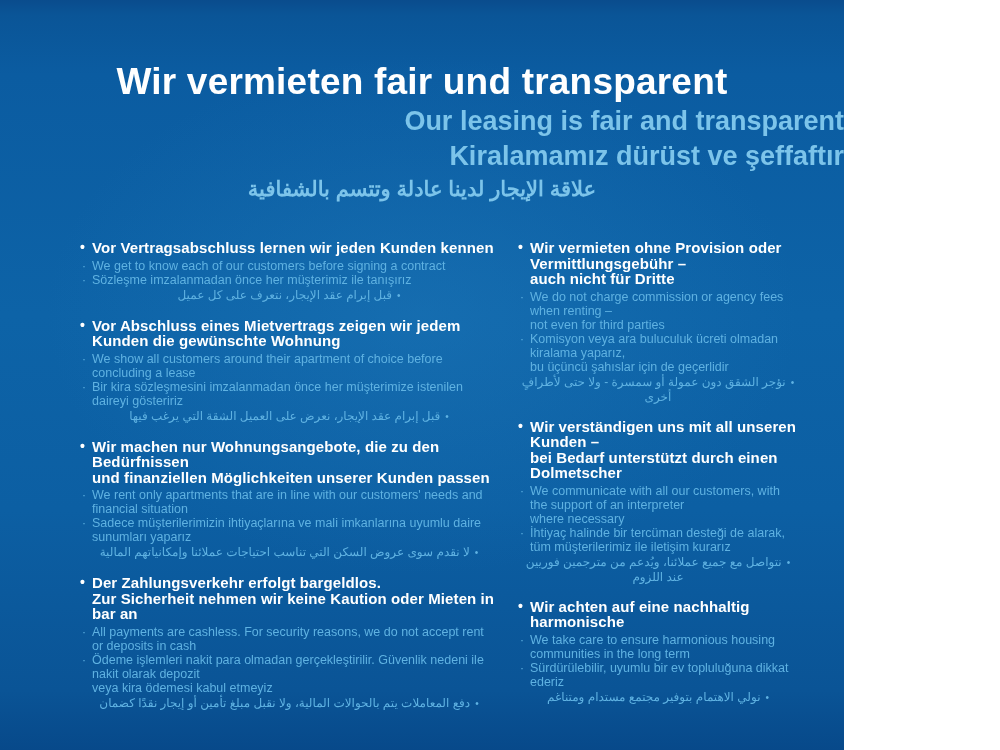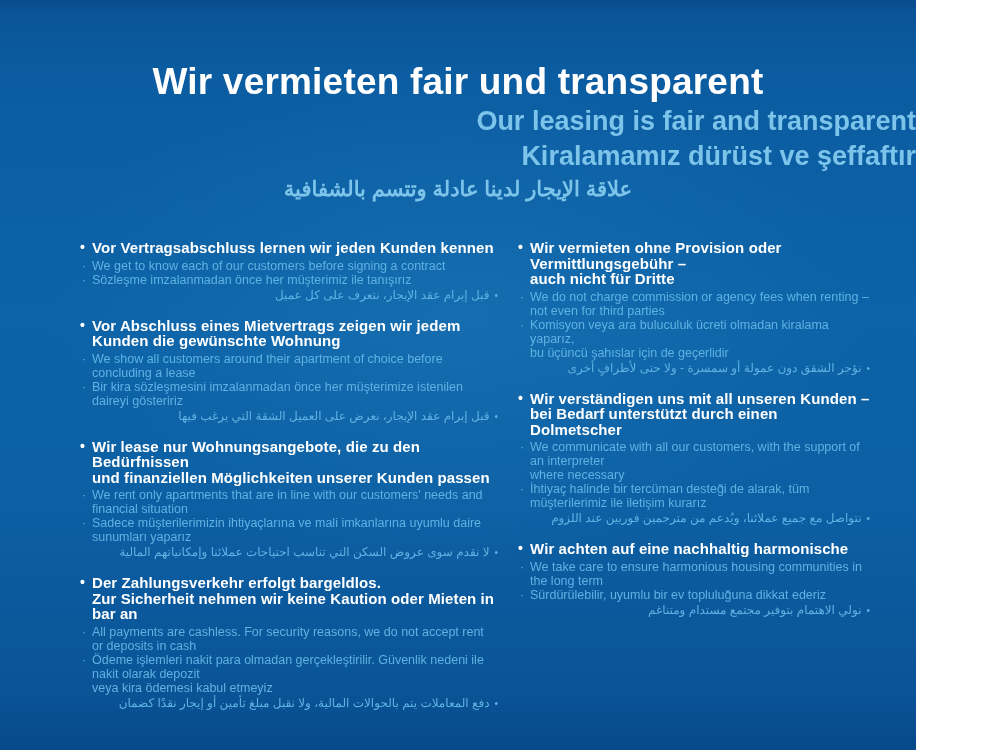--- a/index.html
+++ b/index.html
@@ -2,21 +2,21 @@
 <html><head>
 <meta charset="utf-8">
 <style>
   html,body{margin:0;padding:0;}
   body{
     width:1000px;height:750px;overflow:hidden;
     font-family:"Liberation Sans",sans-serif;
     -webkit-font-smoothing:antialiased;
   }
   .poster{
-    position:relative;width:916px;height:750px;
+    position:relative;width:844px;height:750px;
     background:
       radial-gradient(ellipse 62% 48% at 50% 42%, rgba(35,125,190,0.38) 0%, rgba(35,125,190,0.0) 72%),
       linear-gradient(180deg,#0a4c8d 0%, #0a5597 2%, #0b5ca1 10%, #0d63a7 42%, #0c5fa3 68%, #0a5496 92%, #07498a 100%);
   }
   
   .hdr{ text-align:center; padding-top:60px; }
   .title{ color:#ffffff; font-size:37px; font-weight:700; line-height:44px; letter-spacing:.2px; }
   .sub{ color:#7cc4ea; font-weight:700; }
   .sub-lat{ font-size:27px; line-height:35px;text-align:right; }
   .sub-ar{ font-size:21px; line-height:30px; direction:rtl; }
@@ -24,21 +24,21 @@
   
   .cols{
     display:grid; grid-template-columns:418px 1fr; gap:0 20px;
     padding:0 46px 0 80px; margin-top:36px;
   }
   .block{ margin-bottom:15px; }
   .line{ position:relative; padding-left:12px; }
   .de{ color:#ffffff; font-size:15px; font-weight:700; line-height:15.5px; letter-spacing:.1px; }
   .de + .sec{ margin-top:3px; }
   .sec{ color:#5fb2e2; font-size:12.5px; font-weight:400; line-height:14px; }
-  .ar{ color:#5fb2e2; font-size:12px; line-height:14px; direction:rtl; text-align:right; padding-left:0; padding-right:0; margin-top:1px; }
+  .ar{ color:#5fb2e2; font-size:12px; line-height:14px; direction:rtl; text-align:center; padding-left:0; padding-right:0; margin-top:1px; }
   .bu{ position:absolute; left:0; top:0; }
   .de .bu{ font-size:14px; }
   .sec .bu{ left:2px; font-size:12px; }
   .ar .bu{ position:static; margin-left:5px; font-size:10px; }
 </style>
 </head>
 <body>
 
 <div class="poster">
 
@@ -62,21 +62,21 @@
 
       <div class="block">
         <div class="line de"><span class="bu">•</span><span>Vor Abschluss eines Mietvertrags zeigen wir jedem</span></div>
         <div class="line de"><span>Kunden die gewünschte Wohnung</span></div>
         <div class="line sec"><span class="bu">·</span><span>We show all customers around their apartment of choice before concluding a lease</span></div>
         <div class="line sec"><span class="bu">·</span><span>Bir kira sözleşmesini imzalanmadan önce her müşterimize istenilen daireyi gösteririz</span></div>
         <div class="line sec ar"><span class="bu">•</span><span>قبل إبرام عقد الإيجار، نعرض على العميل الشقة التي يرغب فيها</span></div>
       </div>
 
       <div class="block">
-        <div class="line de"><span class="bu">•</span><span>Wir lease nur Wohnungsangebote, die zu den Bedürfnissen</span></div>
+        <div class="line de"><span class="bu">•</span><span>Wir machen nur Wohnungsangebote, die zu den Bedürfnissen</span></div>
         <div class="line de"><span>und finanziellen Möglichkeiten unserer Kunden passen</span></div>
         <div class="line sec"><span class="bu">·</span><span>We rent only apartments that are in line with our customers' needs and financial situation</span></div>
         <div class="line sec"><span class="bu">·</span><span>Sadece müşterilerimizin ihtiyaçlarına ve mali imkanlarına uyumlu daire sunumları yaparız</span></div>
         <div class="line sec ar"><span class="bu">•</span><span>لا نقدم سوى عروض السكن التي تناسب احتياجات عملائنا وإمكانياتهم المالية</span></div>
       </div>
 
       <div class="block">
         <div class="line de"><span class="bu">•</span><span>Der Zahlungsverkehr erfolgt bargeldlos.</span></div>
         <div class="line de"><span>Zur Sicherheit nehmen wir keine Kaution oder Mieten in bar an</span></div>
         <div class="line sec"><span class="bu">·</span><span>All payments are cashless. For security reasons, we do not accept rent or deposits in cash</span></div>

